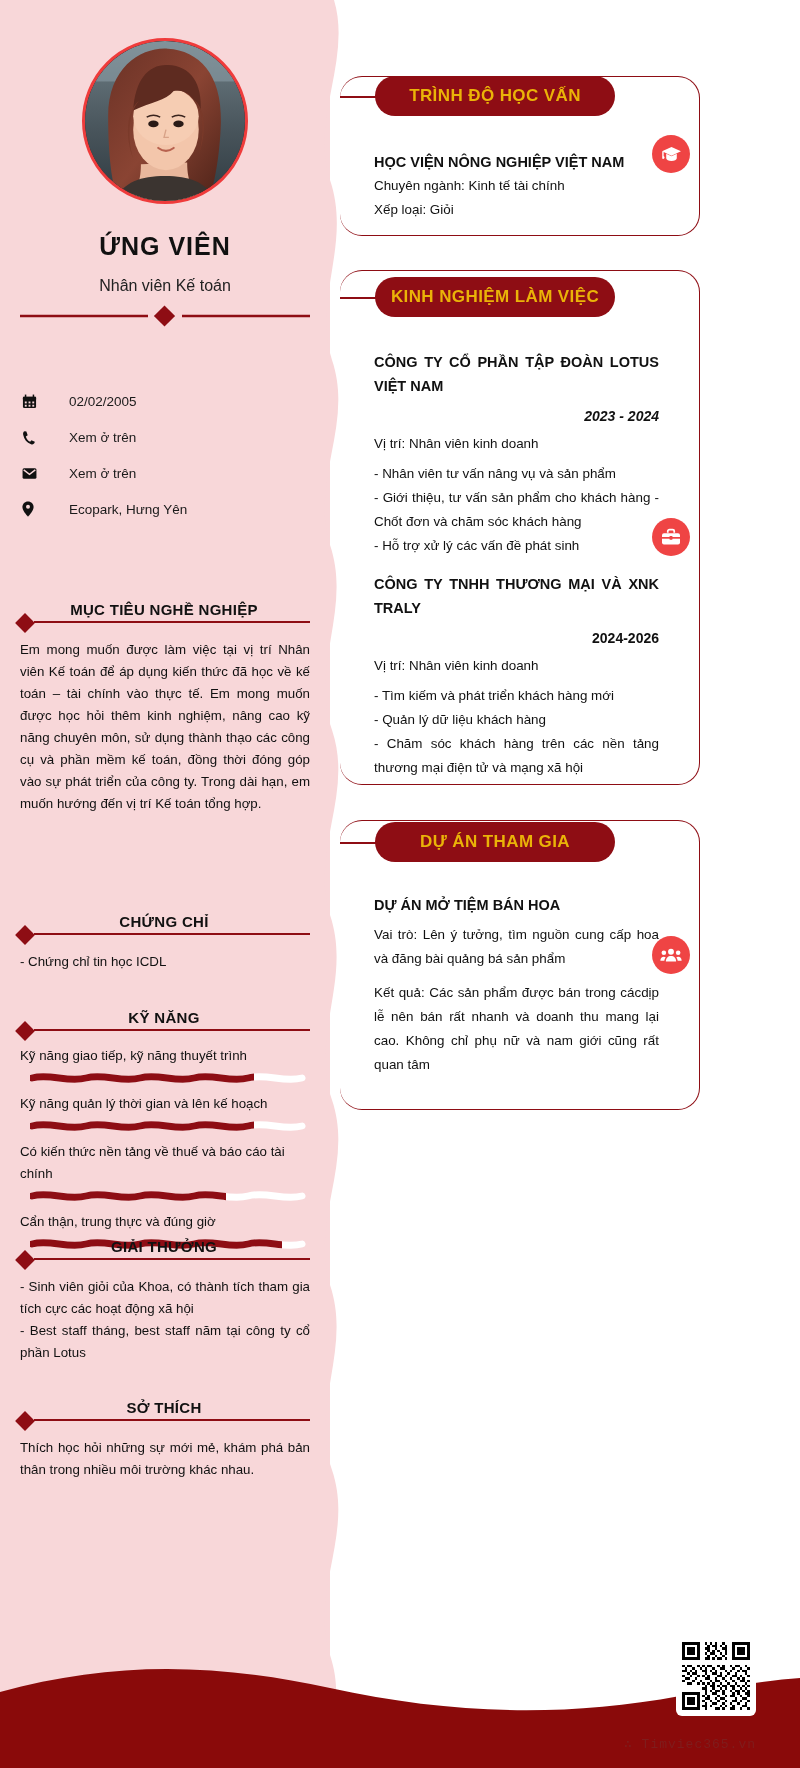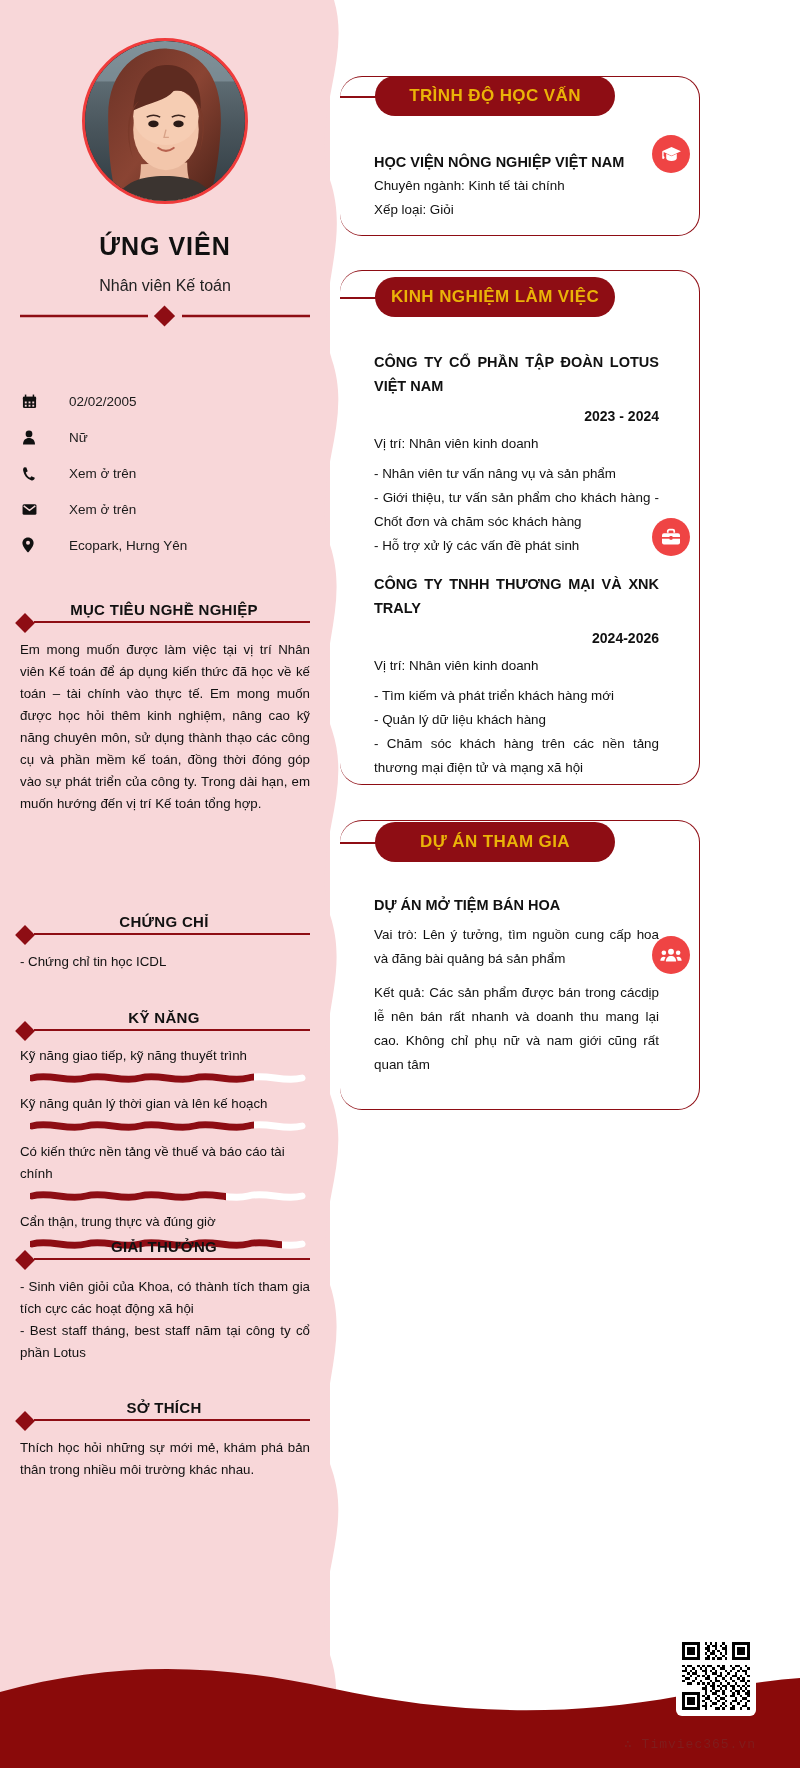--- a/index.html
+++ b/index.html
@@ -224,29 +224,20 @@
         </g>
         <rect x="3" y="0.6" width="1.6" height="3.4" fill="#111"></rect>
         <rect x="11.4" y="0.6" width="1.6" height="3.4" fill="#111"></rect>
       </svg>
     </span>
     <span class="contact-txt">02/02/2005</span>
   </div>
   <div class="contact-row">
     <span class="contact-ico">
       <svg width="14" height="15" viewBox="0 0 14 16" fill="#111">
-        <circle cx="7" cy="4.2" r="3.6"></circle>
-        <path d="M0.6 15.4 C0.6 10.6 3.4 8.4 7 8.4 C10.6 8.4 13.4 10.6 13.4 15.4 Z"></path>
-      </svg>
-    </span>
-    <span class="contact-txt">Nữ</span>
-  </div>
-  <div class="contact-row">
-    <span class="contact-ico">
-      <svg width="14" height="15" viewBox="0 0 14 16" fill="#111">
         <path d="M2.6 1.2 C1 1.4 0.4 3 0.8 5 C1.8 10 4.6 13.6 9.2 15.2 C11 15.8 12.6 15 13 13.4 L13.2 12.4 L9.6 10.8 L8.2 12.6 C6 11.4 4.4 9.4 3.6 6.8 L5.6 5.6 L4.2 1.6 Z"></path>
       </svg>
     </span>
     <span class="contact-txt">Xem ở trên</span>
   </div>
   <div class="contact-row">
     <span class="contact-ico">
       <svg width="15" height="13" viewBox="0 0 16 13" fill="#111">
         <rect x="0.6" y="0.8" width="14.8" height="11.4" rx="1.6"></rect>
         <path d="M1.8 2.6 L8 7.4 L14.2 2.6" stroke="#f8d7d9" stroke-width="1.5" fill="none"></path>
@@ -388,21 +379,21 @@
         <rect x="1" y="10" width="20" height="1.9" fill="#ef4444"></rect>
         <rect x="9.3" y="8.8" width="3.4" height="4.2" rx="0.8" fill="#ef4444"></rect>
       </svg>
     </div>
 
     <div class="rcontent" style="left:44px; top:330px; width:285px;">
 
       <div>
         <div class="r-org jstretch">CÔNG TY CỔ PHẦN TẬP ĐOÀN LOTUS</div>
         <div class="r-org">VIỆT NAM</div>
-        <div class="r-date" style="margin-top:10px;">2023 - 2024</div>
+        <div class="r-date" style="margin-top:10px;font-style:italic;">2023 - 2024</div>
         <div class="r-line" style="margin-top:8px;">Vị trí: Nhân viên kinh doanh</div>
         <div class="r-line just" style="margin-top:6px;">- Nhân viên tư vấn nâng vụ và sản phẩm</div>
         <div class="r-line just">- Giới thiệu, tư vấn sản phẩm cho khách hàng - Chốt đơn và chăm sóc khách hàng</div>
         <div class="r-line just">- Hỗ trợ xử lý các vấn đề phát sinh</div>
       </div>
 
       <div style="margin-top:14px;">
         <div class="r-org jstretch">CÔNG TY TNHH THƯƠNG MẠI VÀ XNK</div>
         <div class="r-org">TRALY</div>
         <div class="r-date" style="margin-top:10px;">2024-2026</div>

